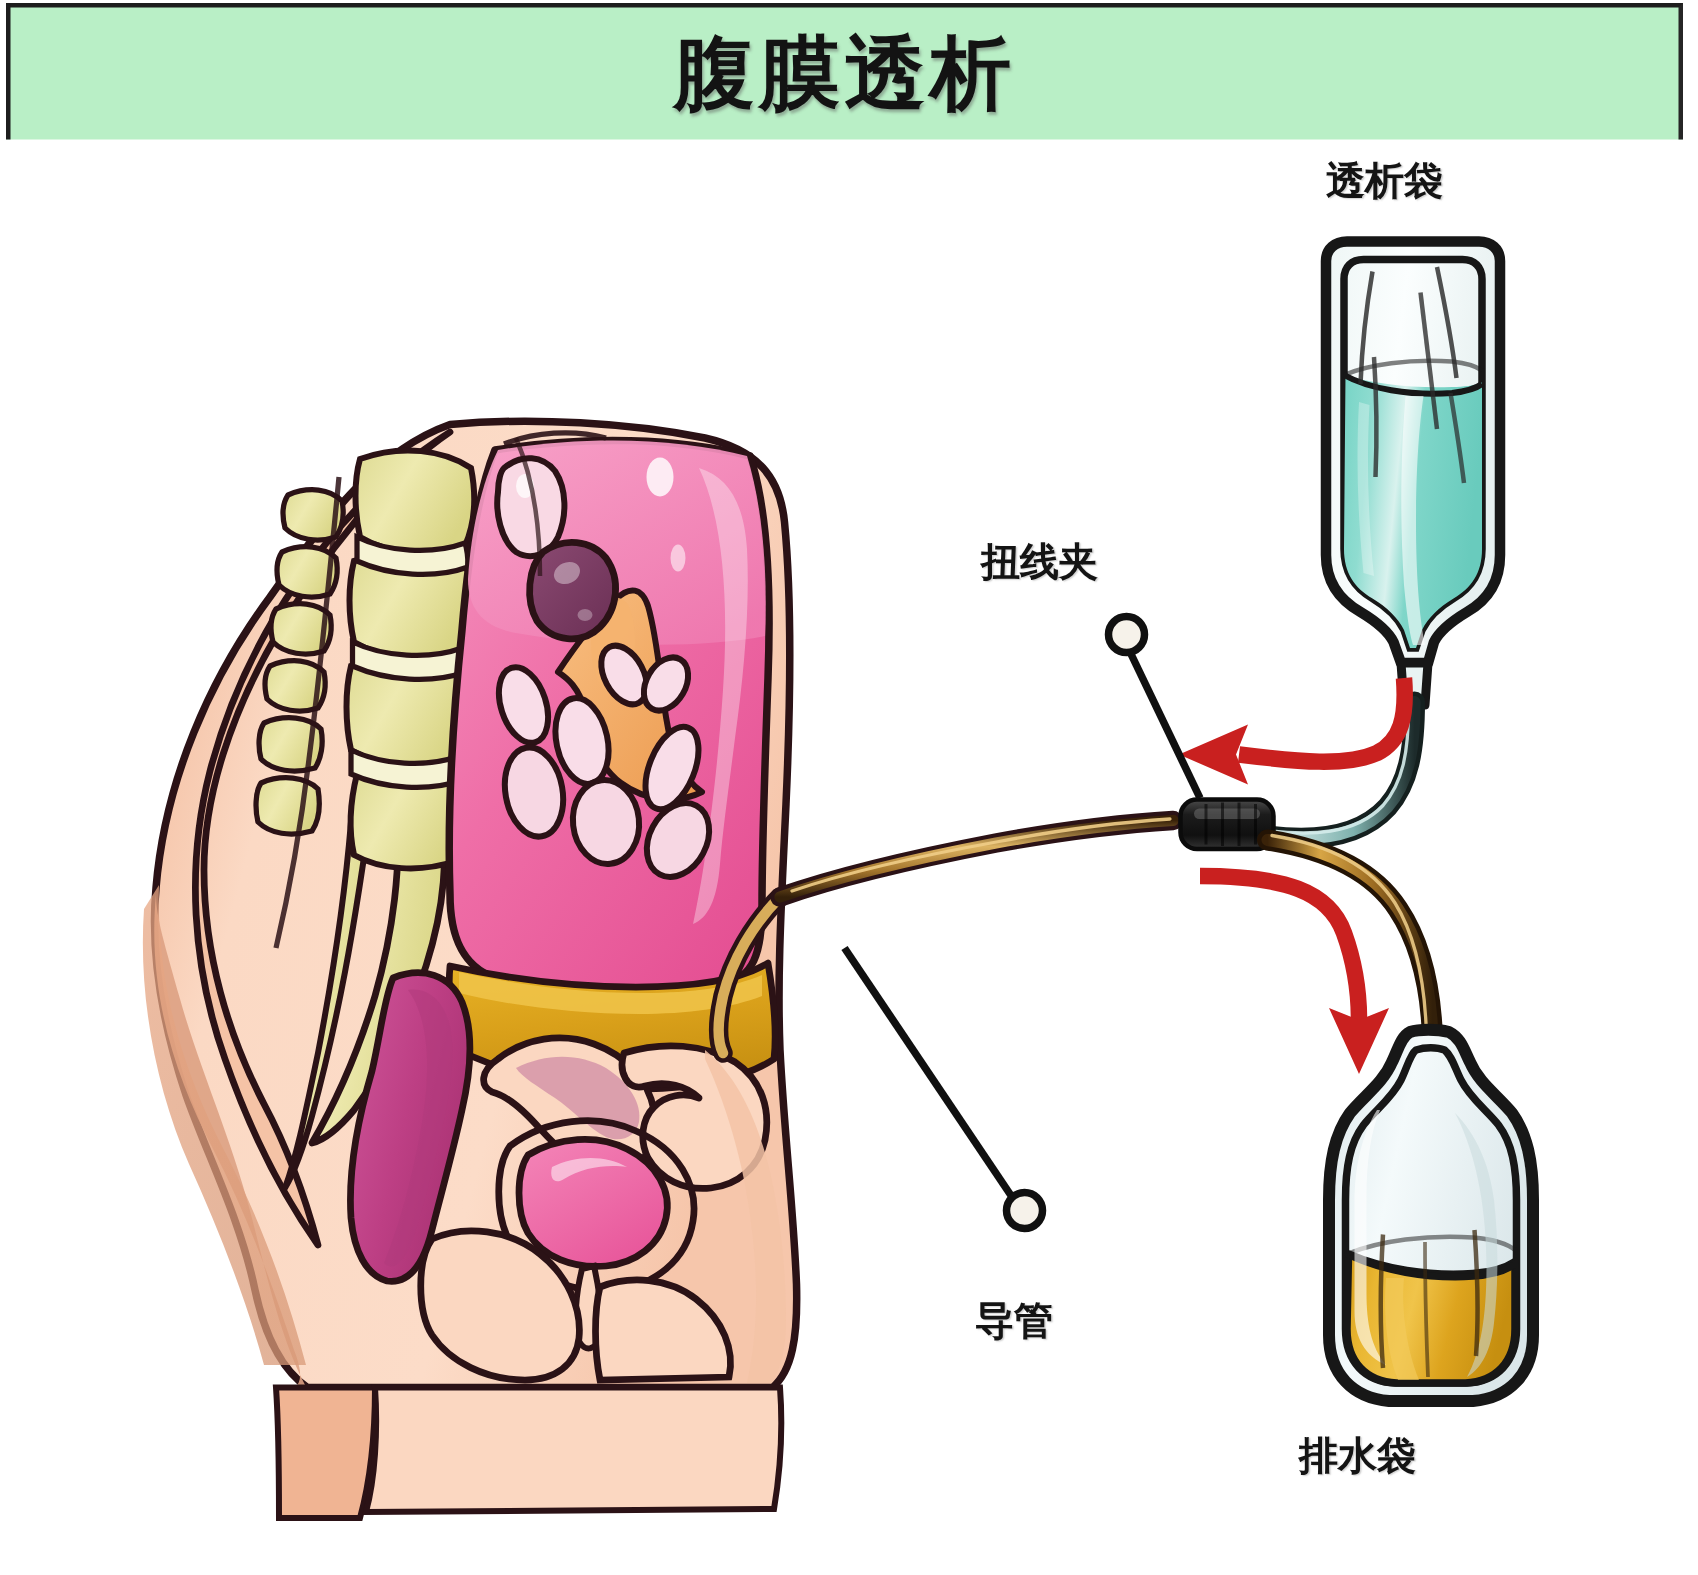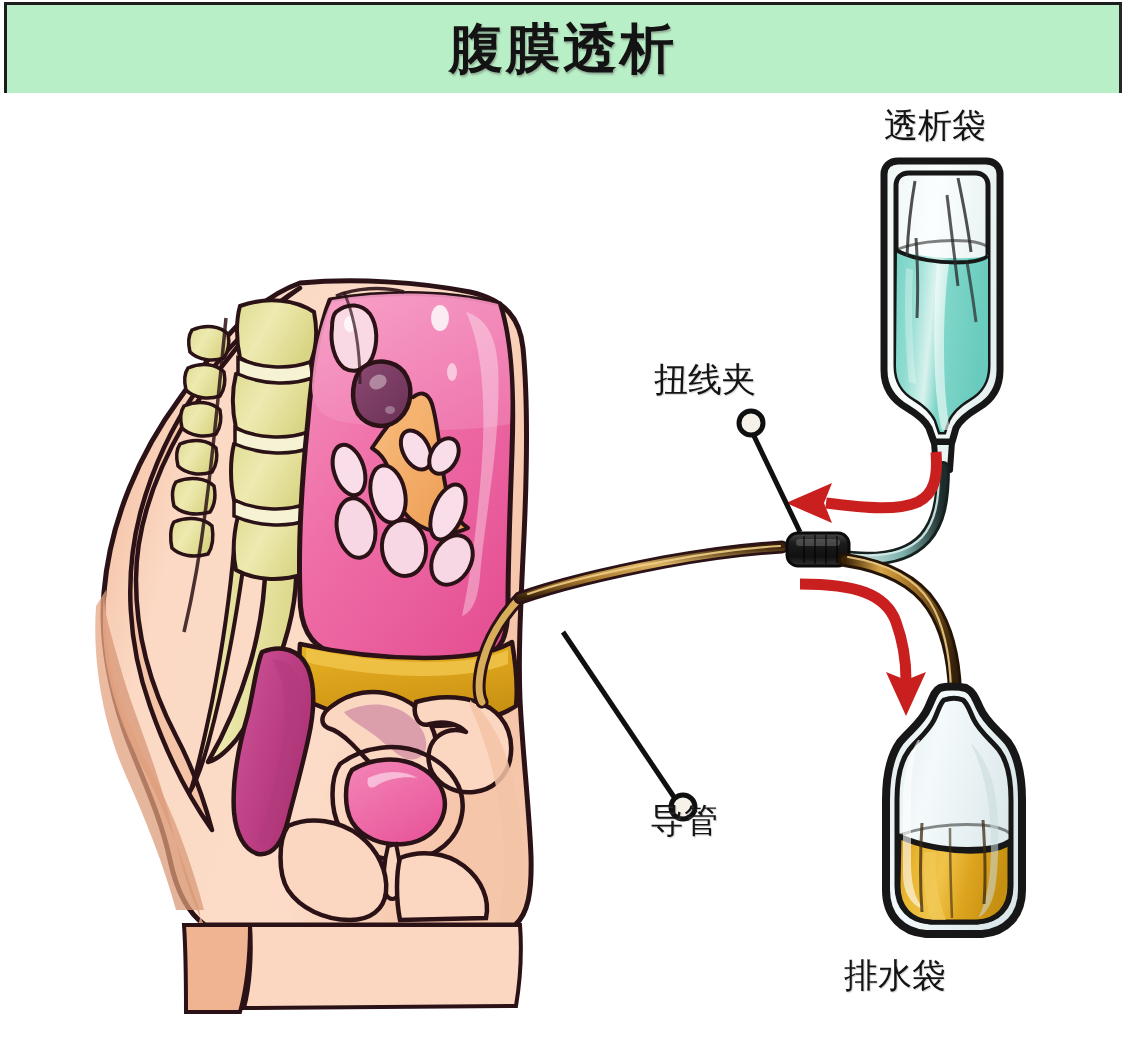--- a/index.html
+++ b/index.html
@@ -50,32 +50,32 @@
   #art {
     position: absolute;
     left: 0;
     top: 0;
     width: 1132px;
     height: 1050px;
   }
   
   .label {
     position: absolute;
-    font-size: 34px;
-    font-weight: 400;
+    font-size: 26px;
+    font-weight: 700;
     color: #141414;
     white-space: nowrap;
     line-height: 1;
     text-shadow: 1px 1px 1px rgba(120,120,120,0.35);
     font-family: "DejaVu Sans", "Liberation Sans", sans-serif;
   }
   #label-dialysis-bag { left: 884px; top: 108px; }
   #label-clamp        { left: 654px; top: 362px; }
-  #label-catheter     { left: 650px; top: 803px; text-align: center; }
-  #label-drain-bag    { left: 844px; top: 958px; }
+  #label-catheter     { left: 650px; top: 868px; text-align: center; }
+  #label-drain-bag    { left: 866px; top: 958px; }
 </style>
 </head>
 <body>
 
 <div id="stage">
 
   <div class="banner">
     <div class="banner-title">腹膜透析</div>
   </div>
 

